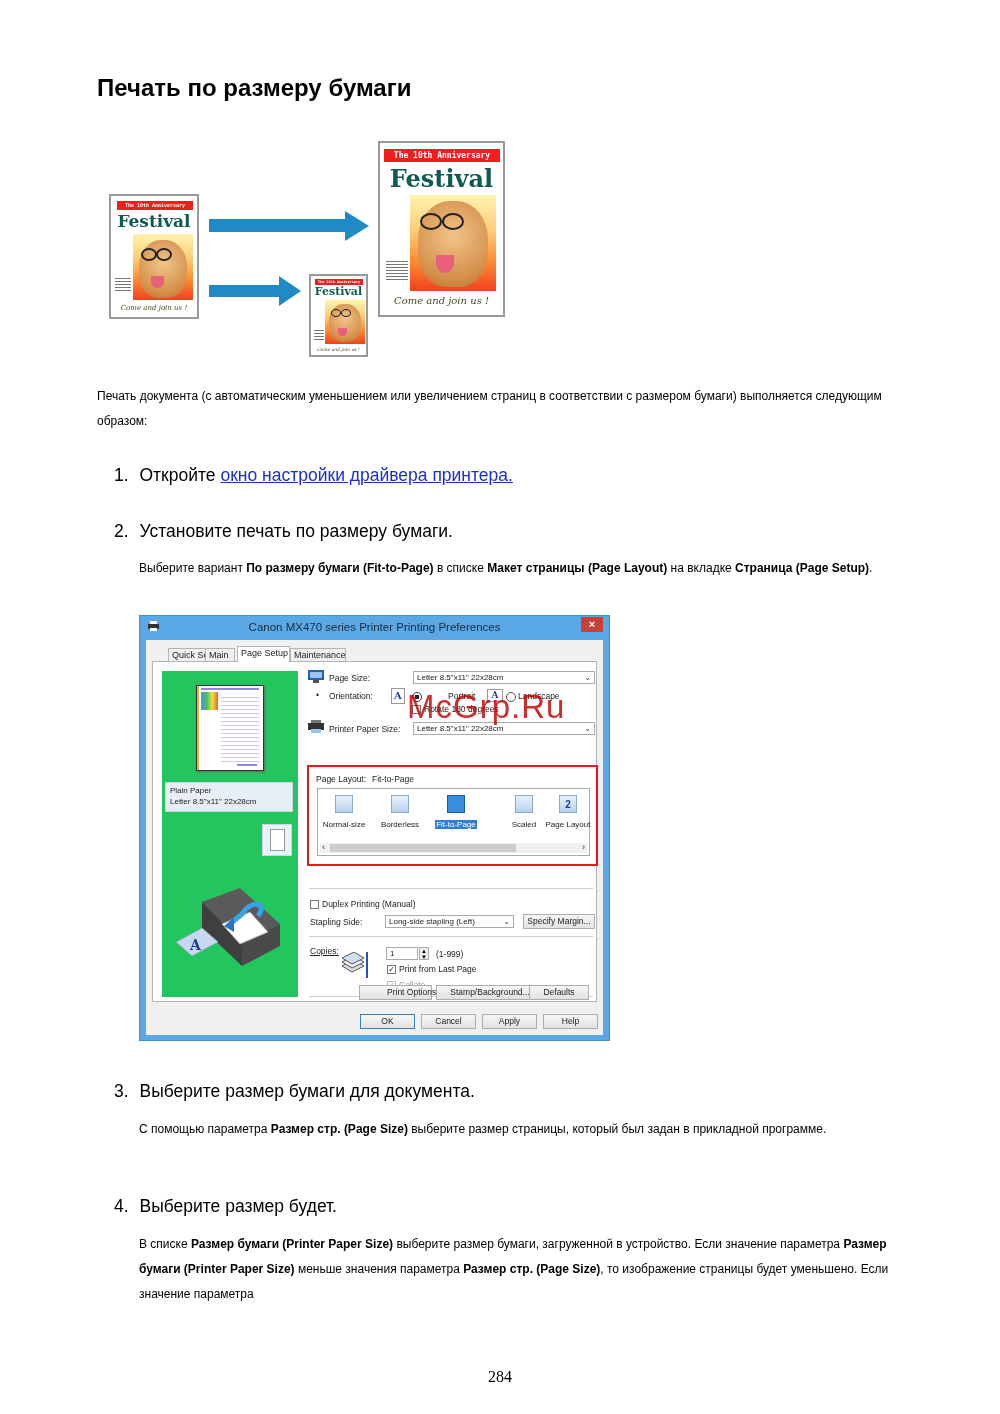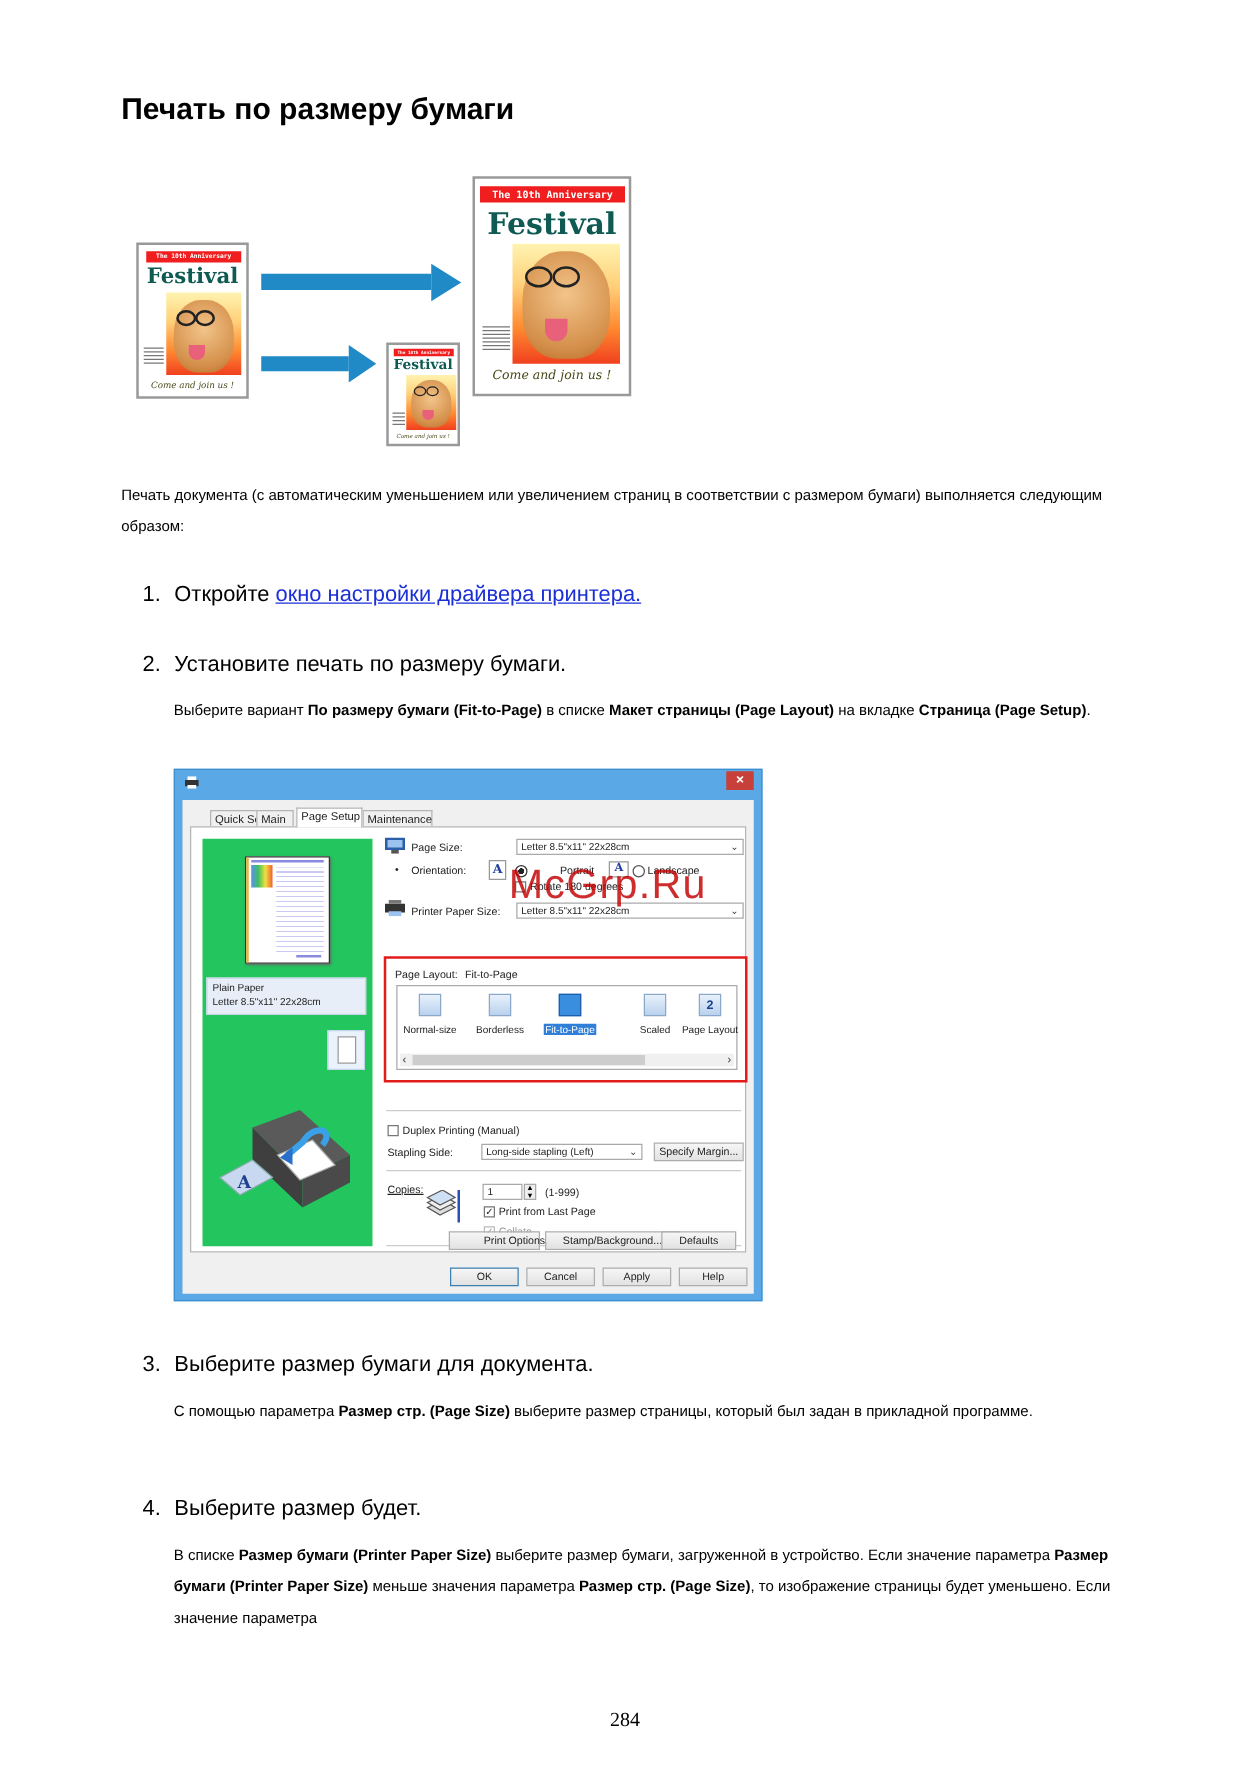--- a/index.html
+++ b/index.html
@@ -146,20 +146,21 @@
 <div class="abs p" style="left:139px;top:556px;width:770px;">
   <span>Выберите вариант </span><b>По размеру бумаги (Fit-to-Page)</b><span> в списке </span><b>Макет страницы (Page Layout)</b><span> на вкладке </span><b>Страница (Page Setup)</b><span>.</span>
 </div>
 
 <div class="dlg">
   <svg class="dlg-printer-icon" viewBox="0 0 11 10">
       <rect x="2" y="0" width="7" height="3" fill="#fff"></rect>
       <rect x="0" y="3" width="11" height="5" fill="#333"></rect>
       <rect x="2" y="7" width="7" height="3" fill="#fff"></rect>
     </svg>
+  <div class="dlg-title">Canon MX470 series Printer Printing Preferences</div>
   <div class="dlg-close">×</div>
   <div class="dlg-body">
     <div class="tabs">
       <div class="tab" style="left:16px;width:62px;">Quick Setup</div>
       <div class="tab" style="left:53px;width:30px;">Main</div>
       <div class="tab active" style="left:85px;width:53px;">Page Setup</div>
       <div class="tab" style="left:138px;width:56px;">Maintenance</div>
     </div>
     <div class="panel">
       <div class="preview">

